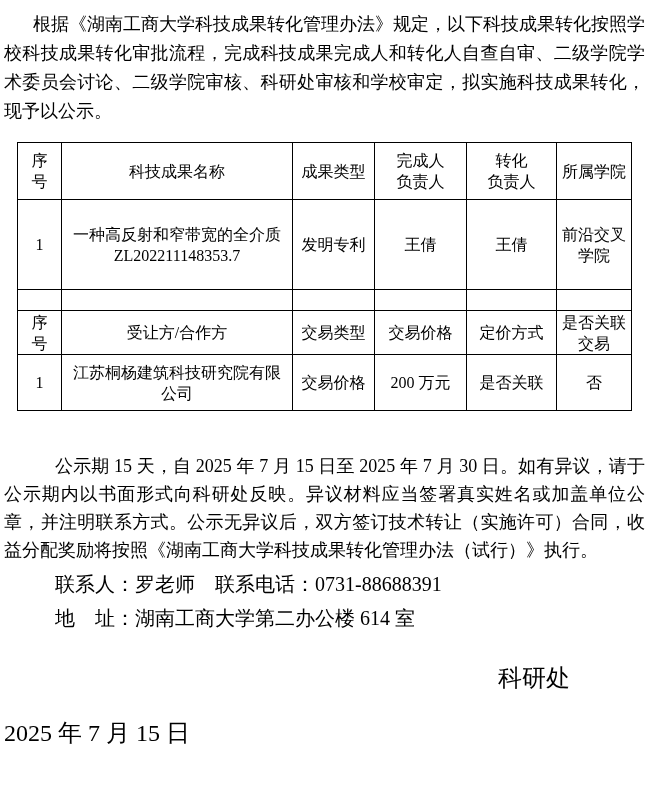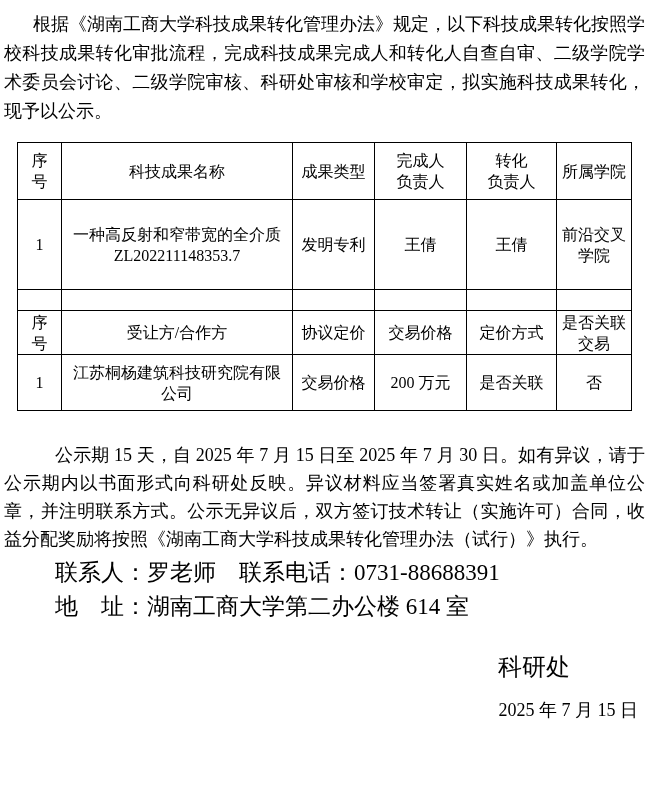--- a/index.html
+++ b/index.html
@@ -25,21 +25,21 @@
     margin: 0;
     font-size: 18px;
     line-height: 29px;
     text-align: justify;
     word-break: break-all;
   }
   .intro {
     text-indent: 29px;
   }
   .notice {
-    margin-top: 30px;
+    margin-top: 41px;
     line-height: 28px;
     text-indent: 51px;
   }
   table.grid {
     border-collapse: collapse;
     table-layout: fixed;
     width: 614px;
     margin: 16px 0 0 13px;
   }
   table.grid td {
@@ -61,37 +61,37 @@
   .row-h1    { height: 57px; }
   .row-d1    { height: 90px; }
   .row-empty { height: 21px; }
   .row-h2    { height: 44px; }
   .row-d2    { height: 56px; }
   .contact {
     margin-top: 6px;
     margin-left: 51px;
   }
   .contact-line {
-    font-size: 23px;
+    font-size: 20px;
     line-height: 28px;
     margin-top: 6px;
     white-space: pre;
   }
   .sig-dept {
     margin-top: 36px;
     text-align: right;
     padding-right: 75px;
     font-size: 24px;
     line-height: 21px;
   }
   .sig-date {
-    margin-top: 22px;
-    text-align: right;
+    margin-top: 34px;
+    text-align: left;
     padding-right: 7px;
-    font-size: 18px;
+    font-size: 24px;
     line-height: 21px;
   }
 </style>
 </head>
 <body>
 
 <div class="page">
 
   <p class="body-para intro">根据《湖南工商大学科技成果转化管理办法》规定，以下科技成果转化按照学校科技成果转化审批流程，完成科技成果完成人和转化人自查自审、二级学院学术委员会讨论、二级学院审核、科研处审核和学校审定，拟实施科技成果转化，现予以公示。</p>
 
@@ -131,21 +131,21 @@
         <td></td>
         <td></td>
         <td></td>
         <td></td>
         <td></td>
       </tr>
       <tr class="row-h2">
         <td>序
 号</td>
         <td>受让方/合作方</td>
-        <td>协议定价</td>
+        <td>交易类型</td>
         <td>交易价格</td>
         <td>定价方式</td>
         <td>是否关联
 交易</td>
       </tr>
       <tr class="row-d2">
         <td>1</td>
         <td>江苏桐杨建筑科技研究院有限
 公司</td>
         <td>交易价格</td>

